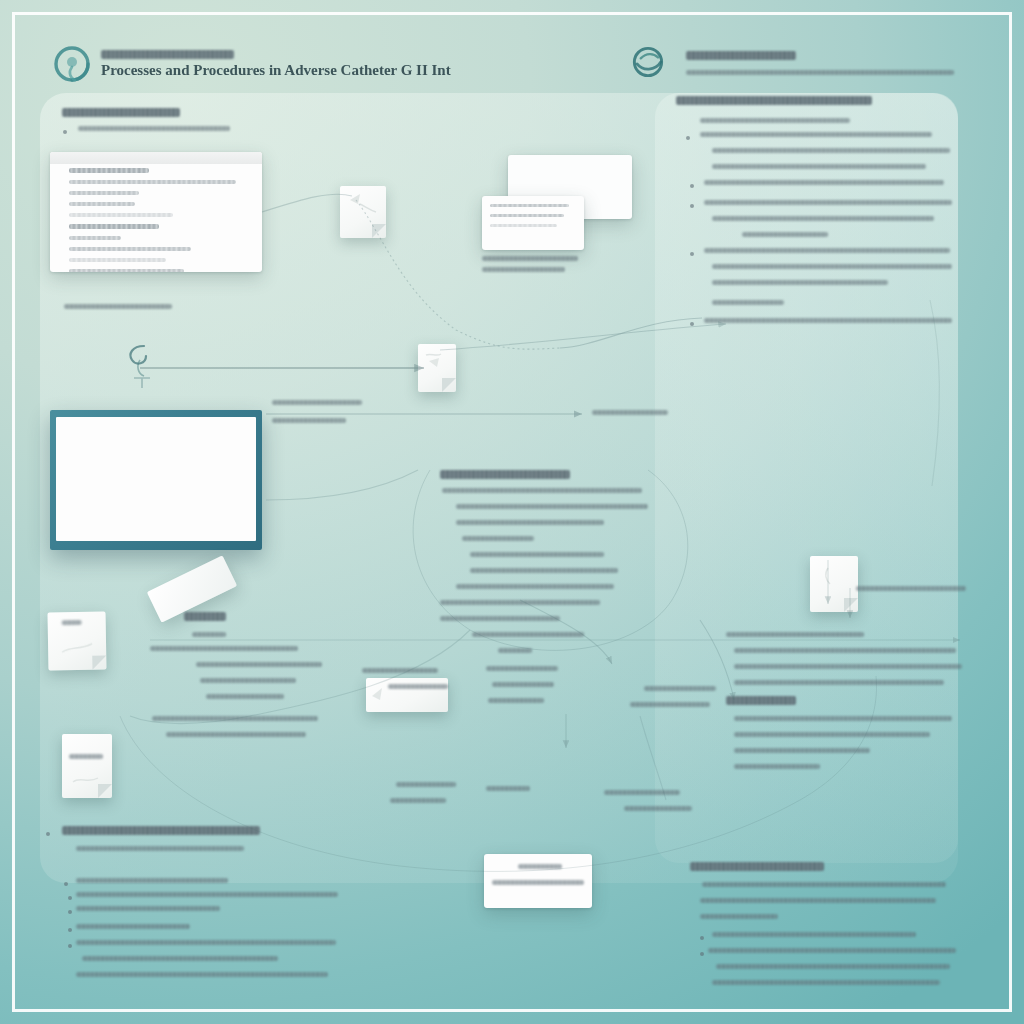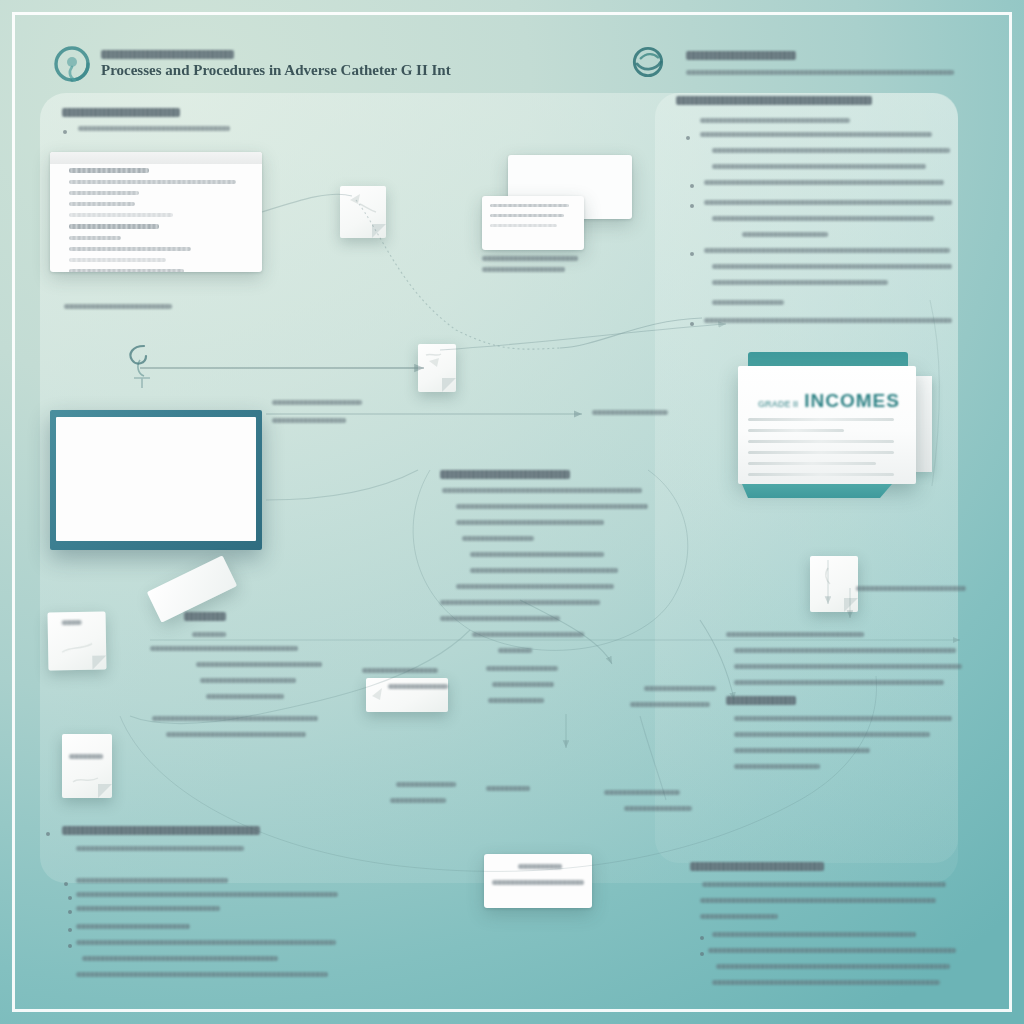--- a/index.html
+++ b/index.html
@@ -353,39 +353,20 @@
         <i class="f" style="width:30%"></i>
         <i class="t" style="width:54%"></i>
         <i style="width:94%"></i>
         <i class="f" style="width:88%"></i>
         <i class="f" style="width:96%"></i>
         <i class="f" style="width:34%"></i>
       </div>
     </div>
   </div>
 
-  <div id="binder">
-    <div class="tealtop"></div>
-    <div class="side"></div>
-    <div class="body">
-      <div class="word">
-        <span class="pre">GRADE II</span>
-        <span>INCOMES</span>
-      </div>
-      <div class="blines">
-        <i style="width:100%"></i>
-          <i style="width:66%"></i>
-          <i style="width:100%"></i>
-        <i style="width:100%"></i>
-          <i style="width:88%"></i>
-          <i style="width:100%"></i>
-      </div>
-    </div>
-    <div class="tealbottom"></div>
-  </div>
 
   <div class="bt hdr" style="left:440px; top:470px; width:130px;">
       <span style="width:100%"></span>
     </div>
   <div>
     <div class="bt tiny" style="left:442px; top:488px; width:200px;">
         <span style="width:100%"></span>
       </div>
     <div class="bt tiny" style="left:456px; top:504px; width:192px;">
         <span style="width:100%"></span>

